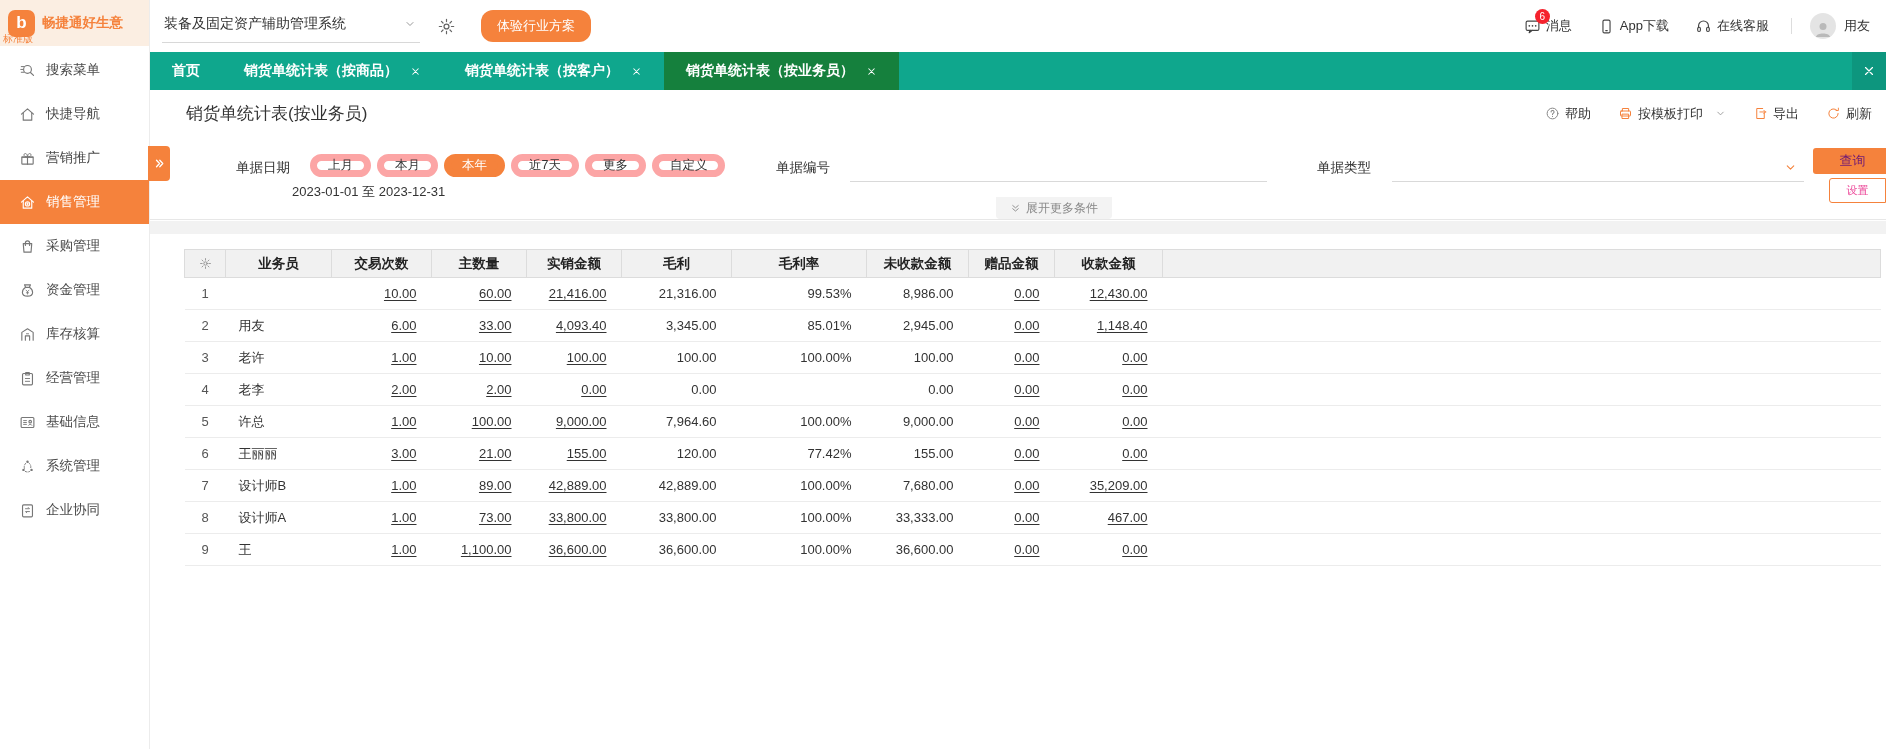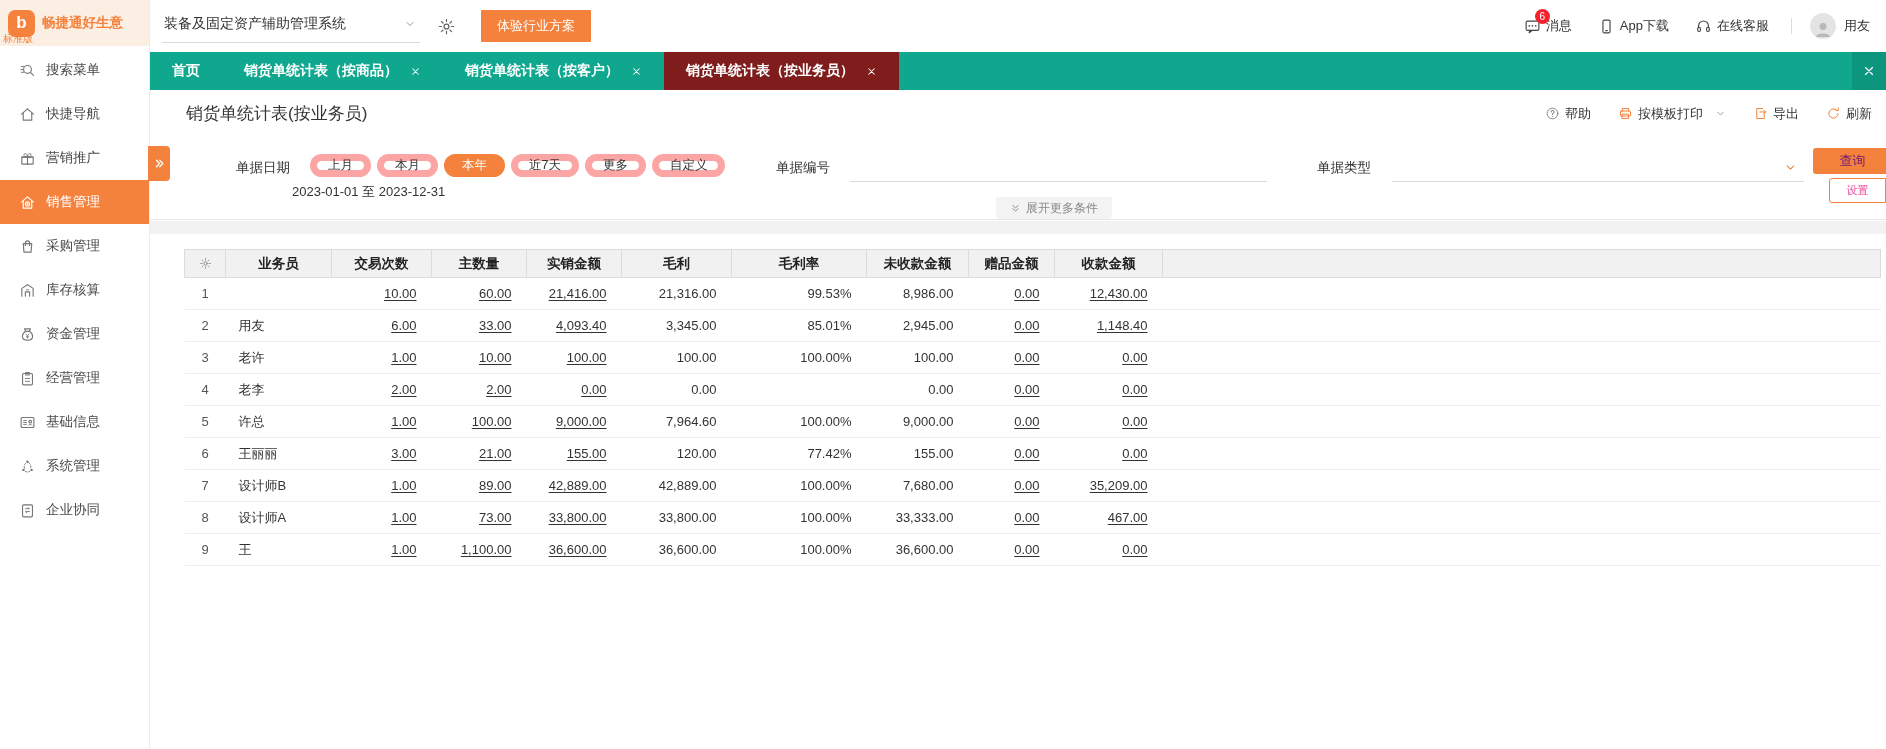--- a/index.html
+++ b/index.html
@@ -23,34 +23,34 @@
   .menu-item.active .mi-icon{color:#fff;}
   
   .main{position:absolute;left:150px;top:0;right:0;bottom:0;}
   
   .topbar{height:52px;display:flex;align-items:center;padding-left:12px;background:#fff;}
   .sys-select{display:flex;align-items:center;justify-content:space-between;width:252px;border-bottom:1px solid #d8d8d8;padding:5px 4px 9px 2px;font-size:14px;color:#333;cursor:pointer;}
   .sys-select .ticon{color:#999;}
   .sys-select .ticon svg{width:12px;height:12px;}
   .topbar-gear{margin-left:17px;color:#666;cursor:pointer;}
   .topbar-gear svg{width:19px;height:19px;}
-  .trial-btn{margin-left:25px;background:#f5823c;color:#fff;border:none;font-size:13px;padding:7px 16px;border-radius:1px;cursor:pointer;font-family:inherit;}
+  .trial-btn{margin-left:25px;background:#f5823c;color:#fff;border:none;font-size:13px;padding:7px 16px;border-radius:12px;cursor:pointer;font-family:inherit;}
   .top-right{margin-left:auto;display:flex;align-items:center;font-size:13px;color:#333;padding-right:16px;}
   .top-item{display:flex;align-items:center;gap:5px;margin-left:26px;position:relative;cursor:pointer;}
   .top-item .ticon{color:#444;}
   .top-item .ticon svg{width:17px;height:17px;}
   .badge{position:absolute;top:-8px;left:11px;background:#f5222d;color:#fff;font-size:10px;min-width:15px;height:15px;border-radius:8px;display:flex;align-items:center;justify-content:center;padding:0 3px;box-sizing:border-box;}
   .tb-divider{width:1px;height:16px;background:#ddd;margin-left:22px;}
   .avatar{width:26px;height:26px;border-radius:50%;background:#e4e4e4;color:#b9b9b9;margin-left:18px;overflow:hidden;display:flex;align-items:flex-end;justify-content:center;}
   .avatar svg{width:20px;height:20px;}
   .username{margin-left:8px;}
   
   .tabbar{position:relative;height:38px;background:#0fa78d;display:flex;color:#fff;}
   .tab{display:flex;align-items:center;padding:0 22px;font-size:14px;font-weight:600;gap:12px;cursor:pointer;white-space:nowrap;}
-  .tab.active{background:#7f1d1d;}
+  .tab.active{background:#15803d;}
   .tab-close{display:flex;cursor:pointer;}
   .tab-close svg{width:11px;height:11px;stroke-width:2.2px;}
   .close-all{position:absolute;right:0;top:0;width:34px;height:38px;background:rgba(0,0,0,0.10);display:flex;align-items:center;justify-content:center;cursor:pointer;}
   .close-all svg{width:14px;height:14px;stroke-width:2px;}
   
   .page-head{position:absolute;top:90px;left:0;right:0;height:47px;display:flex;align-items:center;padding:0 14px 0 36px;box-sizing:border-box;background:#fff;}
   .page-title{font-size:17px;font-weight:500;color:#333;}
   .toolbar{margin-left:auto;display:flex;align-items:center;gap:27px;font-size:13px;color:#333;}
   .tool{display:flex;align-items:center;gap:5px;cursor:pointer;}
   .tool .ticon svg{width:15px;height:15px;}
@@ -144,36 +144,36 @@
           <svg viewBox="0 0 24 24" fill="none" stroke="currentColor" stroke-width="1.6" stroke-linecap="round" stroke-linejoin="round">
             <path d="M6 8h12l-1 12H7L6 8z"></path>
             <path d="M9 10.5V7a3 3 0 0 1 6 0v3.5"></path>
           </svg>
         </span>
         <span class="mi-label">采购管理</span>
       </div>
       <div class="menu-item">
         <span class="mi-icon">
           <svg viewBox="0 0 24 24" fill="none" stroke="currentColor" stroke-width="1.6" stroke-linecap="round" stroke-linejoin="round">
+            <path d="M9.3 7.5C6.6 9.3 4.8 12 4.8 14.8c0 3.2 3.2 5.2 7.2 5.2s7.2-2 7.2-5.2c0-2.8-1.8-5.5-4.5-7.3"></path>
+            <path d="M9.3 7.5L7.8 4h8.4l-1.5 3.5H9.3z"></path>
+            <path d="M10 11.5l2 2.3 2-2.3M12 13.8V17M10.4 15.2h3.2" stroke-width="1.2"></path>
+          </svg>
+        </span>
+        <span class="mi-label">资金管理</span>
+      </div>
+      <div class="menu-item">
+        <span class="mi-icon">
+          <svg viewBox="0 0 24 24" fill="none" stroke="currentColor" stroke-width="1.6" stroke-linecap="round" stroke-linejoin="round">
             <path d="M4 20V9l8-5 8 5v11"></path>
             <path d="M9 20v-6h6v6"></path>
             <path d="M10.5 11h3" stroke-width="1.3"></path>
           </svg>
         </span>
         <span class="mi-label">库存核算</span>
-      </div>
-      <div class="menu-item">
-        <span class="mi-icon">
-          <svg viewBox="0 0 24 24" fill="none" stroke="currentColor" stroke-width="1.6" stroke-linecap="round" stroke-linejoin="round">
-            <path d="M9.3 7.5C6.6 9.3 4.8 12 4.8 14.8c0 3.2 3.2 5.2 7.2 5.2s7.2-2 7.2-5.2c0-2.8-1.8-5.5-4.5-7.3"></path>
-            <path d="M9.3 7.5L7.8 4h8.4l-1.5 3.5H9.3z"></path>
-            <path d="M10 11.5l2 2.3 2-2.3M12 13.8V17M10.4 15.2h3.2" stroke-width="1.2"></path>
-          </svg>
-        </span>
-        <span class="mi-label">资金管理</span>
       </div>
       <div class="menu-item">
         <span class="mi-icon">
           <svg viewBox="0 0 24 24" fill="none" stroke="currentColor" stroke-width="1.6" stroke-linecap="round" stroke-linejoin="round">
             <rect x="5" y="5" width="14" height="16" rx="1.5"></rect>
             <path d="M9.5 3.5h5V7h-5z"></path>
             <path d="M9 12h6M9 16h6" stroke-width="1.3"></path>
           </svg>
         </span>
         <span class="mi-label">经营管理</span>

